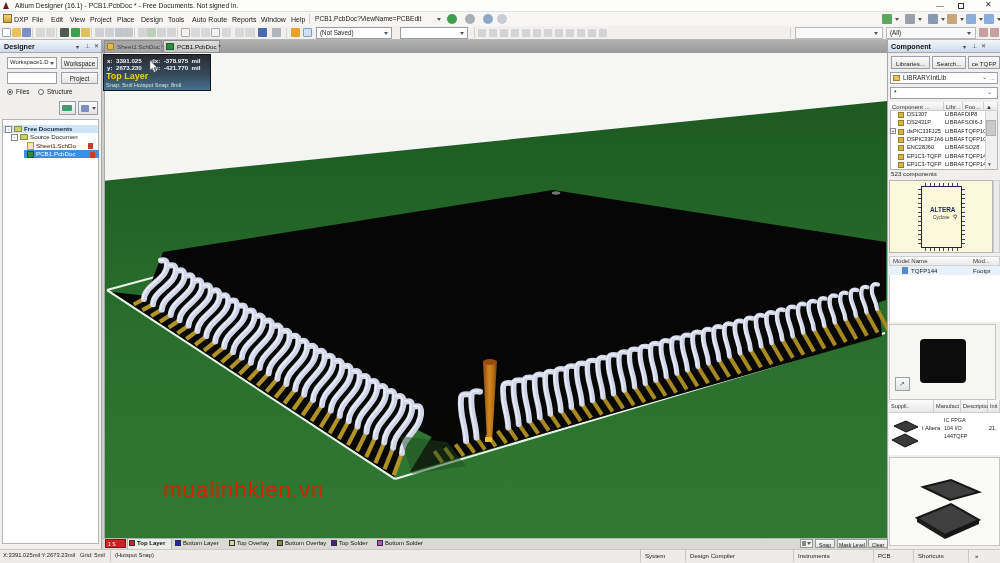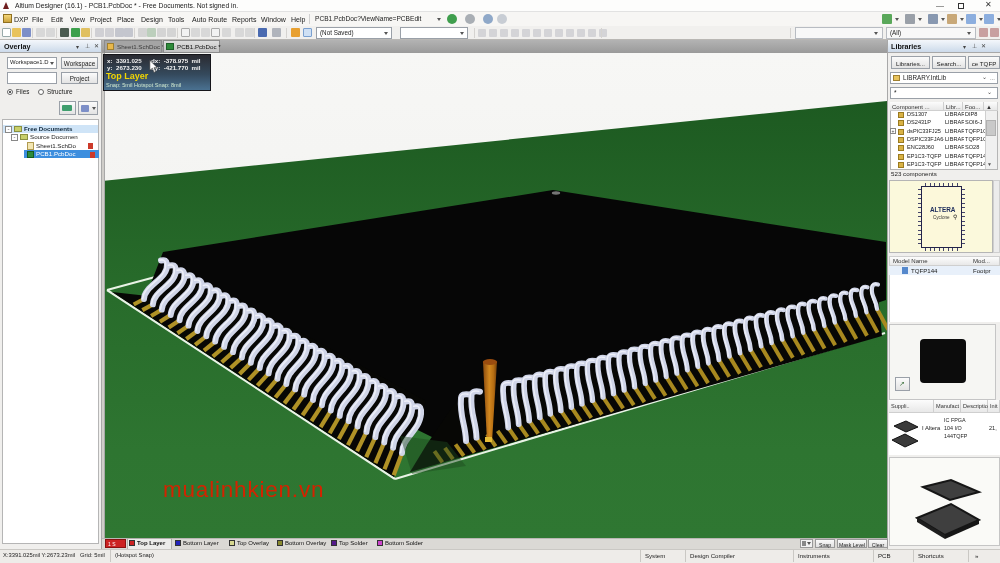--- a/index.html
+++ b/index.html
@@ -112,21 +112,21 @@
 <div class="ic" style="left:979px;top:28px;background:#c8a0a0"></div>
 <div class="ic" style="left:990px;top:28px;background:#c8a0a0"></div>
 <div style="left:102px;top:40px;width:785px;height:13px;background:linear-gradient(#b3b3b3,#9a9a9a)"></div>
 <div style="left:104px;top:40px;width:58px;height:13px;background:#a5a5a5;border:1px solid #8c8c8c"></div>
 <div style="left:107px;top:43px;width:7px;height:7px;background:#e8b84c;border:1px solid #a08030"></div>
 <div style="position:absolute;left:117px;top:44px;font-size:6.2px;color:#3c3c3c;font-weight:normal;white-space:nowrap;line-height:1;">Sheet1.SchDoc *</div>
 <div style="left:163px;top:40px;width:57px;height:13px;background:linear-gradient(#dedede,#c3c3c3);border:1px solid #8c8c8c"></div>
 <div style="left:166px;top:43px;width:8px;height:7px;background:#2e8b3a;border:1px solid #1d6028"></div>
 <div style="position:absolute;left:177px;top:44px;font-size:6.2px;color:#111;font-weight:normal;white-space:nowrap;line-height:1;">PCB1.PcbDoc *</div>
 <div style="left:0px;top:40px;width:102px;height:13px;background:linear-gradient(#f4f7fb,#ccdaea);border-right:1px solid #a8a8a8;border-bottom:1px solid #a8a8a8"></div>
-<div style="position:absolute;left:4px;top:43px;font-size:7.2px;color:#111;font-weight:bold;white-space:nowrap;line-height:1;">Overlay</div>
+<div style="position:absolute;left:4px;top:43px;font-size:7.2px;color:#111;font-weight:bold;white-space:nowrap;line-height:1;">Designer</div>
 <div style="position:absolute;left:76px;top:44px;font-size:6px;color:#444;font-weight:normal;white-space:nowrap;line-height:1;">▾</div>
 <div style="position:absolute;left:85px;top:43px;font-size:6px;color:#444;font-weight:normal;white-space:nowrap;line-height:1;">⊥</div>
 <div style="position:absolute;left:94px;top:43px;font-size:6px;color:#444;font-weight:normal;white-space:nowrap;line-height:1;">✕</div>
 <div style="left:0px;top:53px;width:102px;height:496px;background:#f0efed;border-right:1px solid #a8a8a8"></div>
 <div class="combo" style="left:7px;top:57px;width:50px;height:12px;"></div>
 <div style="position:absolute;left:10px;top:60px;font-size:5.9px;color:#222;font-weight:normal;white-space:nowrap;line-height:1;">Workspace1.D</div>
 <div class="caret" style="left:50px;top:62px"></div>
 <div class="btn" style="left:61px;top:57px;width:37px;height:12px;font-size:6.3px;padding-top:2px">Workspace</div>
 <div class="combo" style="left:7px;top:72px;width:50px;height:12px;"></div>
 <div class="btn" style="left:61px;top:72px;width:37px;height:12px;font-size:6.3px;padding-top:2px">Project</div>
@@ -403,21 +403,21 @@
 <div style="position:absolute;left:107px;top:58px;font-size:6.2px;color:#f2f2f2;font-weight:bold;white-space:nowrap;line-height:1;">x:&nbsp;&nbsp;3391.025</div>
 <div style="position:absolute;left:151px;top:58px;font-size:6.2px;color:#f2f2f2;font-weight:bold;white-space:nowrap;line-height:1;">dx:&nbsp;&nbsp;-378.975&nbsp;&nbsp;mil</div>
 <div style="position:absolute;left:107px;top:65px;font-size:6.2px;color:#f2f2f2;font-weight:bold;white-space:nowrap;line-height:1;">y:&nbsp;&nbsp;2673.230</div>
 <div style="position:absolute;left:151px;top:65px;font-size:6.2px;color:#f2f2f2;font-weight:bold;white-space:nowrap;line-height:1;">dy:&nbsp;&nbsp;-421.770&nbsp;&nbsp;mil</div>
 <div style="position:absolute;left:106px;top:72px;font-size:9px;color:#f0d500;font-weight:bold;white-space:nowrap;line-height:1;">Top Layer</div>
 <div style="position:absolute;left:106px;top:83px;font-size:5.6px;color:#cfe8cf;font-weight:normal;white-space:nowrap;line-height:1;">Snap: 5mil Hotspot Snap: 8mil</div>
 <svg style="left:149px;top:60px;position:absolute" width="10" height="14" viewBox="0 0 12 16">
 <path d="M1,0 L1,12 L4,9.5 L6,14.5 L8,13.6 L6,8.8 L10,8.8 Z" fill="#fff" stroke="#333" stroke-width="0.7"></path>
   </svg>
 <div style="left:887px;top:40px;width:113px;height:13px;background:linear-gradient(#f4f7fb,#ccdaea);border-left:1px solid #a8a8a8;border-bottom:1px solid #a8a8a8"></div>
-<div style="position:absolute;left:891px;top:43px;font-size:7.2px;color:#111;font-weight:bold;white-space:nowrap;line-height:1;">Libraries</div>
+<div style="position:absolute;left:891px;top:43px;font-size:7.2px;color:#111;font-weight:bold;white-space:nowrap;line-height:1;">Component</div>
 <div style="position:absolute;left:963px;top:44px;font-size:6px;color:#444;font-weight:normal;white-space:nowrap;line-height:1;">▾</div>
 <div style="position:absolute;left:972px;top:43px;font-size:6px;color:#444;font-weight:normal;white-space:nowrap;line-height:1;">⊥</div>
 <div style="position:absolute;left:981px;top:43px;font-size:6px;color:#444;font-weight:normal;white-space:nowrap;line-height:1;">✕</div>
 <div style="left:887px;top:53px;width:113px;height:496px;background:#f0efed;border-left:1px solid #a8a8a8"></div>
 <div class="btn" style="left:891px;top:56px;width:39px;height:13px;font-size:6.2px;padding-top:3px">Libraries...</div>
 <div class="btn" style="left:932px;top:56px;width:34px;height:13px;font-size:6.2px;padding-top:3px">Search...</div>
 <div class="btn" style="left:968px;top:56px;width:32px;height:13px;font-size:6.2px;padding-top:3px">ce TQFP</div>
 <div class="combo" style="left:890px;top:72px;width:108px;height:12px;"></div>
 <div style="left:893px;top:75px;width:7px;height:6px;background:#e8c35c;border:1px solid #a08030"></div>
 <div style="position:absolute;left:903px;top:75px;font-size:6.3px;color:#222;font-weight:normal;white-space:nowrap;line-height:1;">LIBRARY.IntLib</div>

